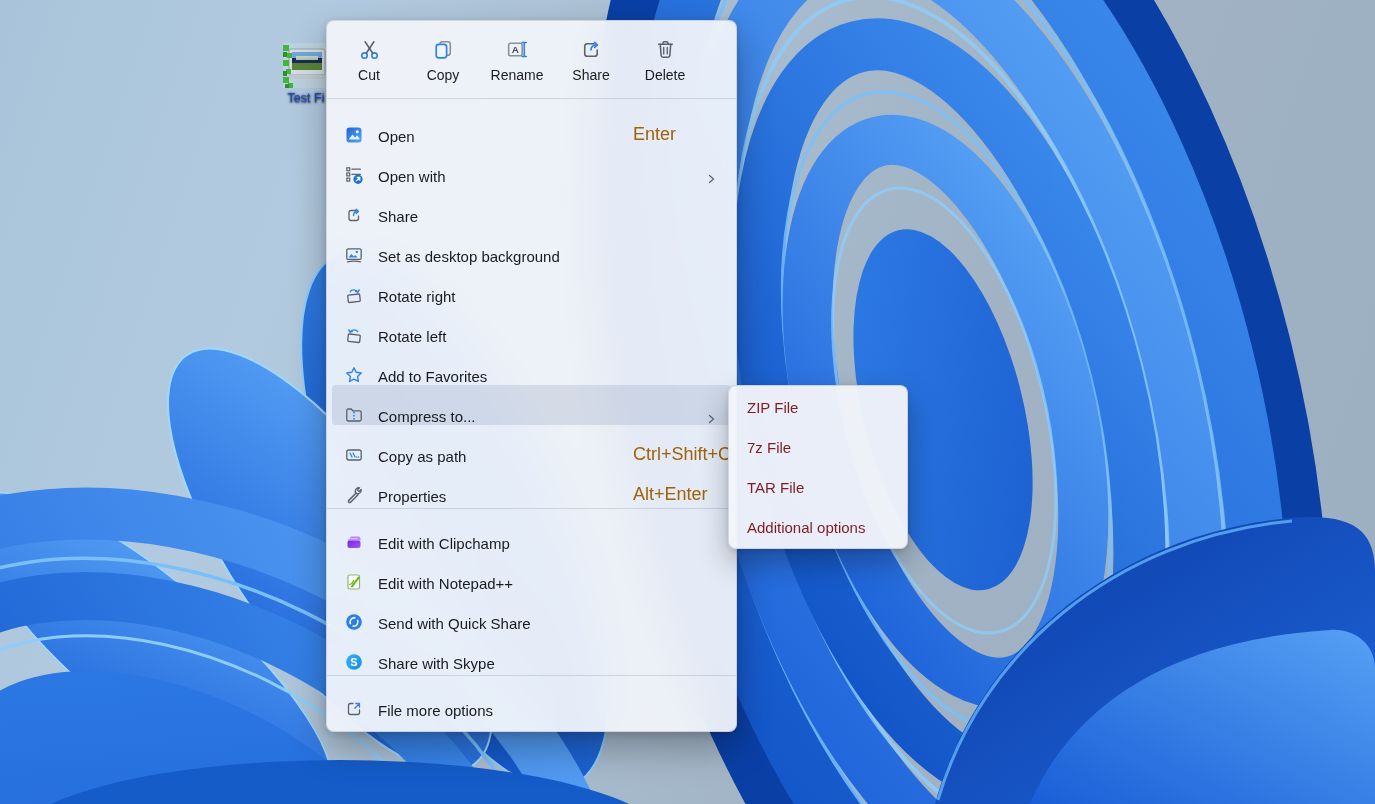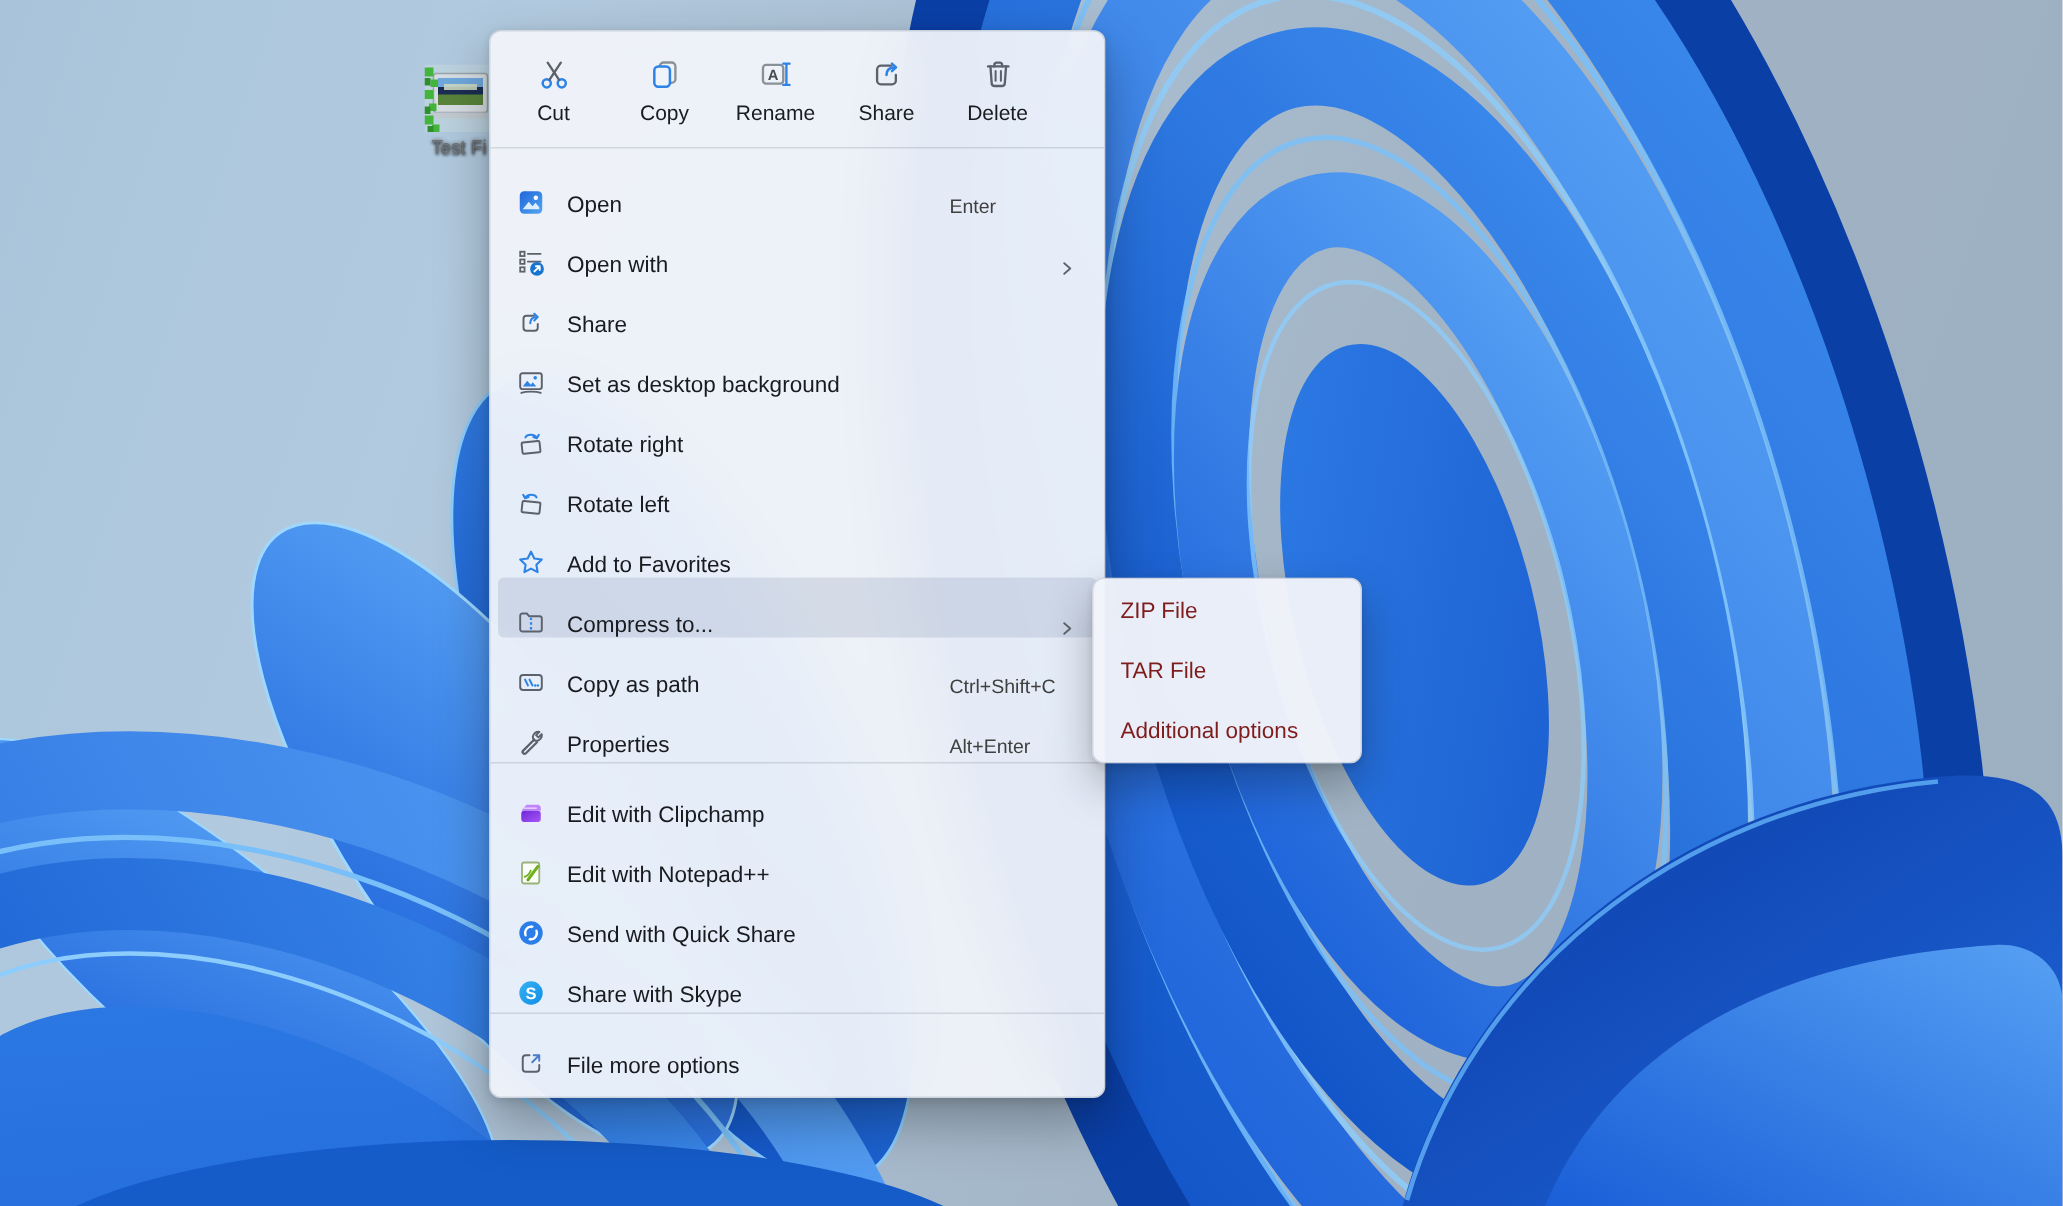--- a/index.html
+++ b/index.html
@@ -6,21 +6,21 @@
   body{
     width:1375px;height:804px;overflow:hidden;position:relative;
     font-family:"Liberation Sans","DejaVu Sans",sans-serif;
     background:linear-gradient(108deg,#a9c4da 0%,#b2cadf 22%,#a9bdd0 45%,#a0b2c3 68%,#9cb0c2 100%);
   }
   .wp{position:absolute;left:0;top:0;width:1375px;height:804px;z-index:0}
 
   
   .desktop-icon{position:absolute;left:266px;top:43px;width:80px;display:flex;flex-direction:column;align-items:center;z-index:1;cursor:default}
   .thumb{width:46px;height:45px;display:block}
-  .icon-label{margin-top:3px;font-size:12.5px;color:#737373;white-space:nowrap;
+  .icon-label{margin-top:3px;font-size:12.5px;color:#1d4ed8;white-space:nowrap;
     text-shadow:0 1px 2px rgba(0,0,0,.85),0 0 3px rgba(0,0,0,.55)}
 
   
   .context-menu{
     position:absolute;left:326px;top:20px;width:411px;box-sizing:border-box;z-index:3;
     background:rgba(241,244,250,.94);border:1px solid rgba(125,135,155,.28);border-radius:8px;
     box-shadow:0 16px 36px rgba(0,0,0,.30),0 2px 8px rgba(0,0,0,.14);
     backdrop-filter:blur(22px);
   }
   .toolbar{height:77px;display:flex;align-items:center;gap:10px;padding:0 10px}
@@ -28,21 +28,21 @@
     font-size:14px;color:#1a1c20;border-radius:4px;padding:3px 0;cursor:default}
   .tb-btn svg{width:25px;height:25px;display:block}
   .sep{height:1px;background:rgba(90,100,120,.20)}
   .sep.inner{margin:3px 0}
   .menu-list{padding:6px 0 12px}
   .row{height:40px;margin:0 5px;padding:0 14px 0 12px;display:flex;align-items:flex-end;
     border-radius:4px;font-size:15px;color:#191b1f;cursor:default}
   .row.hl{background:rgba(134,148,174,.24)}
   .mi{width:20px;height:20px;margin-right:14px;flex:none;display:block}
   .lbl{white-space:nowrap}
-  .shortcut{margin-left:auto;width:84px;flex:none;text-align:left;font-size:13px;color:#404040}
+  .shortcut{margin-left:auto;width:84px;flex:none;text-align:left;font-size:18px;color:#a16207}
   .chev{margin-left:auto;width:12px;height:12px;flex:none}
 
   
   .submenu{
     position:absolute;left:728px;top:385px;width:180px;box-sizing:border-box;z-index:4;padding:1px 0;
     background:rgba(241,244,250,.96);border:1px solid rgba(125,135,155,.28);border-radius:8px;
     box-shadow:0 14px 30px rgba(0,0,0,.28),0 2px 6px rgba(0,0,0,.12);
   }
   .sub-row{height:40px;margin:0 5px;padding:0 12px 0 13px;display:flex;align-items:center;
     border-radius:4px;font-size:15px;color:#7f1d1d;cursor:default}
@@ -355,18 +355,21 @@
     </div>
 
   </div>
 </div>
 
 <div class="submenu">
   <div class="sub-row">
     <span class="lbl">ZIP File</span>
   </div>
   <div class="sub-row">
+    <span class="lbl">7z File</span>
+  </div>
+  <div class="sub-row">
     <span class="lbl">TAR File</span>
   </div>
   <div class="sub-row">
     <span class="lbl">Additional options</span>
   </div>
 </div>
 
 </body></html>

